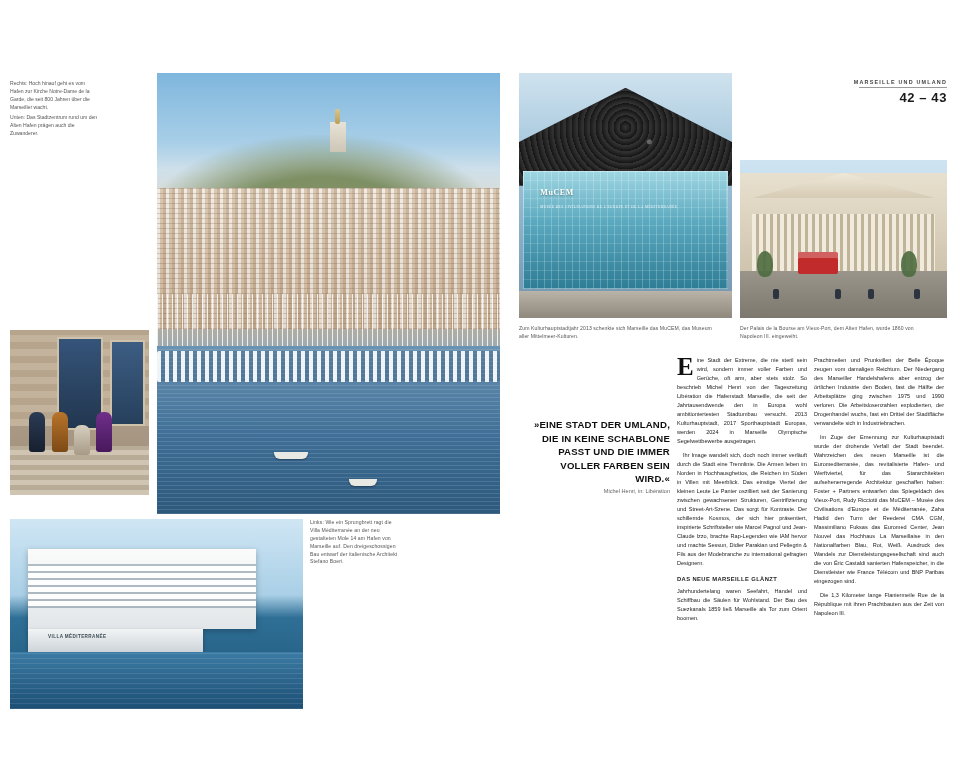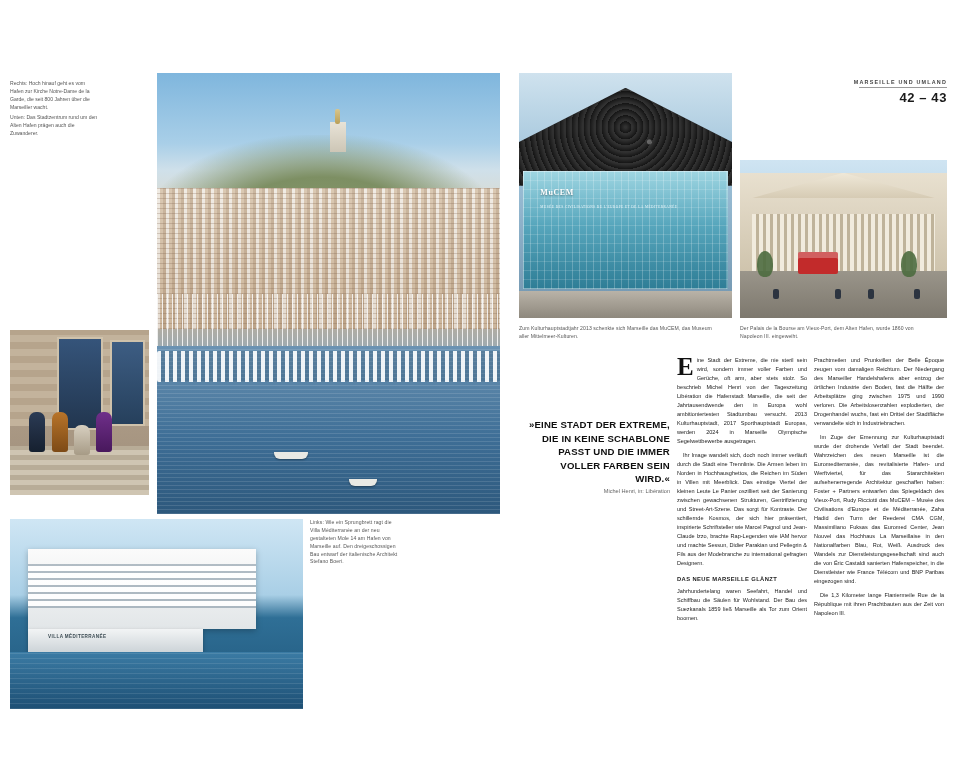--- a/index.html
+++ b/index.html
@@ -259,21 +259,21 @@
   <div class="cap" style="left:740px;top:325px;width:196px;">Der Palais de la Bourse am Vieux-Port, dem Alten Hafen, wurde 1860 von Napoleon III. eingeweiht.</div>
 
   <div class="photo" id="photo-villa">
     <div class="villa-body"></div>
     <div class="villa-cant"></div>
     <div class="villa-label">VILLA MÉDITERRANÉE</div>
     <div class="villa-water"></div>
   </div>
   <div class="cap" style="left:310px;top:519px;width:92px;">Links: Wie ein Sprungbrett ragt die Villa Méditerranée an der neu gestalteten Mole 14 am Hafen von Marseille auf. Den dreigeschossigen Bau entwarf der italienische Architekt Stefano Boeri.</div>
 
-  <div class="pullquote">»EINE STADT DER EXTREME, DIE IN KEINE SCHABLONE PASST UND DIE IMMER VOLLER FARBEN SEIN WIRD.«</div>
+  <div class="pullquote">»EINE STADT DER UMLAND, DIE IN KEINE SCHABLONE PASST UND DIE IMMER VOLLER FARBEN SEIN WIRD.«</div>
   <div class="pullcredit">Michel Henri, in: Libération</div>
 
   <div class="bodycol" style="left:677px;top:356px;width:130px;">
     <div class="dropcap-wrap">
       <span class="dropcap">E</span>
       <p>ine Stadt der Extreme, die nie steril sein wird, sondern immer voller Farben und Gerüche, oft arm, aber stets stolz. So beschrieb Michel Henri von der Tageszeitung Libération die Hafenstadt Marseille, die seit der Jahrtausendwende den in Europa wohl ambitioniertesten Stadtumbau versucht. 2013 Kulturhauptstadt, 2017 Sporthauptstadt Europas, werden 2024 in Marseille Olympische Segelwettbewerbe ausgetragen.</p>
     </div>
     <p class="ind">Ihr Image wandelt sich, doch noch immer verläuft durch die Stadt eine Trennlinie. Die Armen leben im Norden in Hochhausghettos, die Reichen im Süden in Villen mit Meerblick. Das einstige Viertel der kleinen Leute Le Panier oszilliert seit der Sanierung zwischen gewachsenen Strukturen, Gentrifizierung und Street-Art-Szene. Das sorgt für Kontraste. Der schillernde Kosmos, der sich hier präsentiert, inspirierte Schriftsteller wie Marcel Pagnol und Jean-Claude Izzo, brachte Rap-Legenden wie IAM hervor und machte Sessun, Didier Parakian und Pellegrin &amp; Fils aus der Modebranche zu international gefragten Designern.</p>
     <div class="subhead">DAS NEUE MARSEILLE GLÄNZT</div>
     <p>Jahrhundertelang waren Seefahrt, Handel und Schiffbau die Säulen für Wohlstand. Der Bau des Suezkanals 1859 ließ Marseille als Tor zum Orient boomen.</p>

